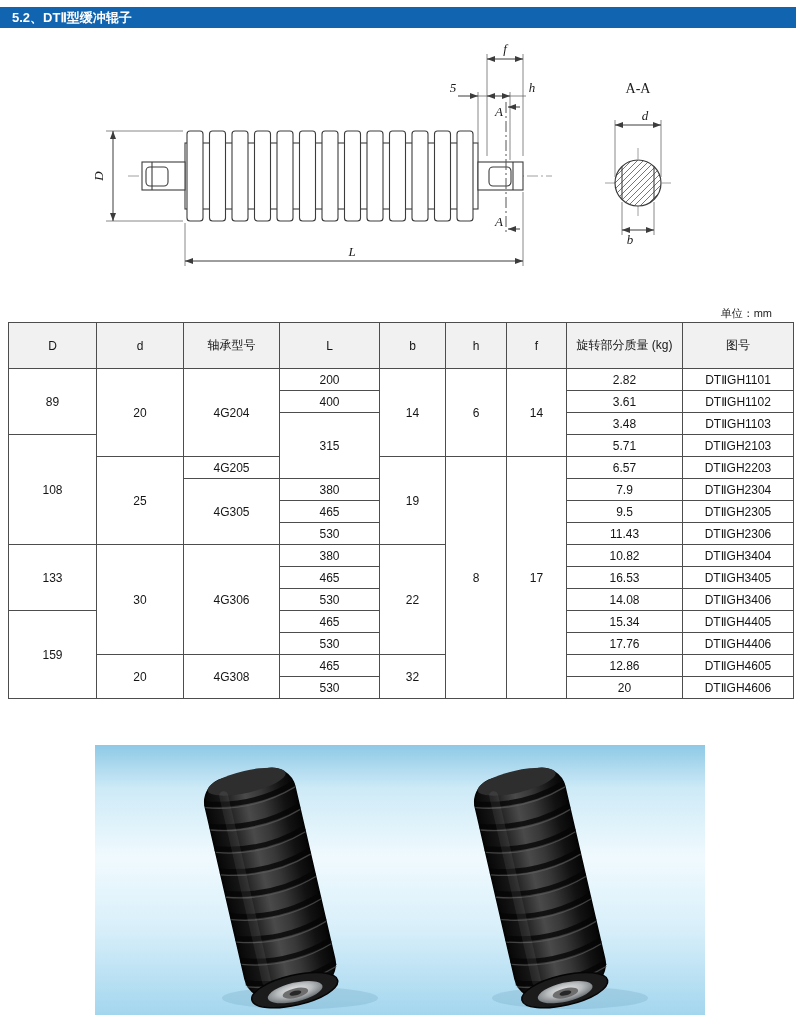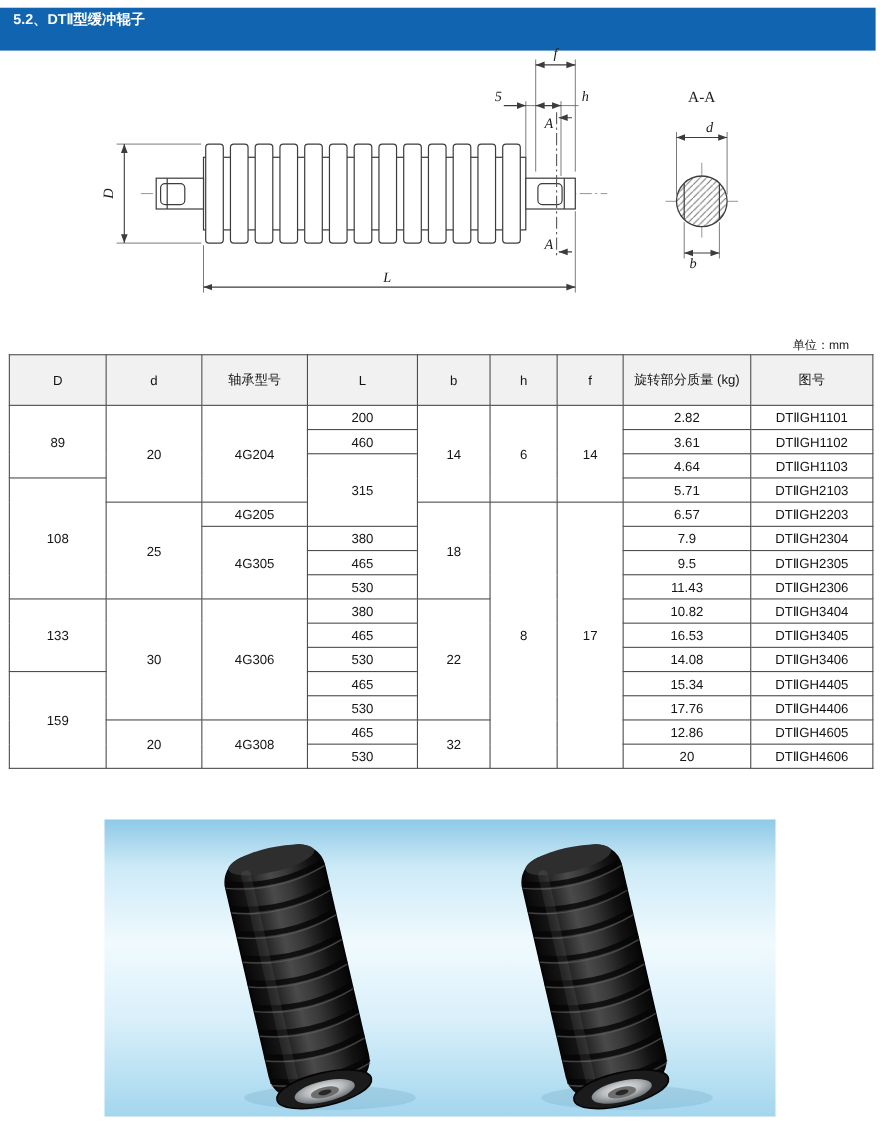--- a/index.html
+++ b/index.html
@@ -1,18 +1,18 @@
 <!DOCTYPE html>
 <html><head>
 <meta charset="utf-8">
 <style>
   *{box-sizing:border-box;margin:0;padding:0}
   body{width:800px;height:1027px;margin:0;background:#fff;font-family:"Liberation Sans",sans-serif;position:relative;overflow:hidden}
 
-  .title-bar{position:absolute;top:7px;left:0;width:796px;height:39px;background:#1164b0;color:#fff;
+  .title-bar{position:absolute;top:7px;left:0;width:796px;height:21px;background:#1164b0;color:#fff;
              font-size:13px;font-weight:bold;line-height:21px;padding-left:12px}
 
   .drawing{position:absolute;top:36px;left:0;width:800px;height:246px}
   .drawing svg{display:block;width:100%;height:100%}
 
   .unit-note{position:absolute;top:306px;right:28px;font-size:11px;color:#222}
 
   .spec-table-wrap{position:absolute;top:322px;left:8px}
   table{border-collapse:collapse;table-layout:fixed;width:785px;background:#fff}
   th,td{border:1px solid #4d4d4d;text-align:center;vertical-align:middle;font-size:12px;color:#151515;padding:0 2px;overflow:hidden}
@@ -184,38 +184,38 @@
             <td rowspan="4">20</td>
             <td rowspan="4">4G204</td>
             <td>200</td>
             <td rowspan="4">14</td>
             <td rowspan="4">6</td>
             <td rowspan="4">14</td>
             <td>2.82</td>
             <td>DTⅡGH1101</td>
           </tr>
           <tr>
-            <td>460</td>
+            <td>400</td>
             <td>3.61</td>
             <td>DTⅡGH1102</td>
           </tr>
           <tr>
             <td rowspan="3">315</td>
-            <td>4.64</td>
+            <td>3.48</td>
             <td>DTⅡGH1103</td>
           </tr>
           <tr>
             <td rowspan="5">108</td>
             <td>5.71</td>
             <td>DTⅡGH2103</td>
           </tr>
           <tr>
             <td rowspan="4">25</td>
             <td>4G205</td>
-            <td rowspan="4">18</td>
+            <td rowspan="4">19</td>
             <td rowspan="11">8</td>
             <td rowspan="11">17</td>
             <td>6.57</td>
             <td>DTⅡGH2203</td>
           </tr>
           <tr>
             <td rowspan="3">4G305</td>
             <td>380</td>
             <td>7.9</td>
             <td>DTⅡGH2304</td>

